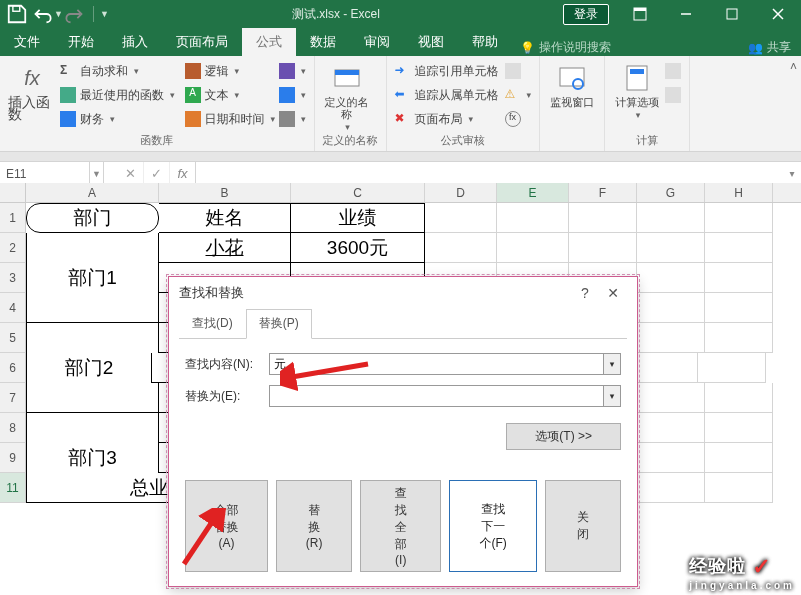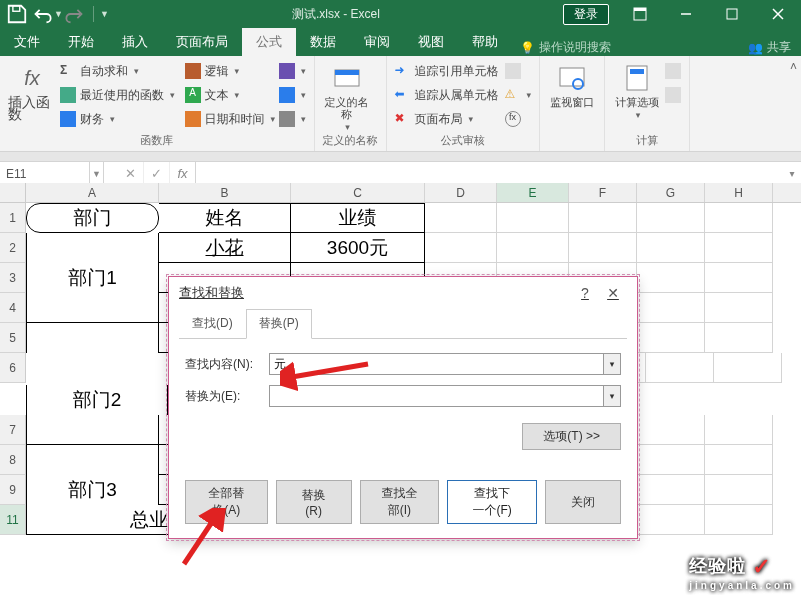--- a/index.html
+++ b/index.html
@@ -48,34 +48,34 @@
   .rowh { width:26px; background:#f0f0f0; border-right:1px solid #ccc;}
   .ch { border-right:1px solid #d4d4d4; text-align:center; font-size:12px; color:#555; height:100%; line-height:20px;}
   .rh { width:26px; background:#f0f0f0; border-right:1px solid #ccc; border-bottom:1px solid #d4d4d4; text-align:center; font-size:12px; color:#555; display:flex; align-items:center; justify-content:center;}
   .row { display:flex; }
   .cell { border-right:1px solid #d4d4d4; border-bottom:1px solid #d4d4d4; font-size:19px; display:flex; align-items:center; justify-content:center; background:#fff;}
   .ch.sel-col, .rh.sel-row { background:#d8e8de; color:#217346;}
 
   
   .dialog { position:absolute; top:276px; left:168px; width:470px; border:1px solid #cc5b8e; background:#fff; box-shadow:0 4px 12px rgba(0,0,0,.2); }
   .dialog::before { content:""; position:absolute; inset:-3px; border:1px dashed #d18db1; pointer-events:none;}
-  .dlg-title { height:32px; display:flex; align-items:center; padding:0 10px; font-size:13px; color:#333;text-decoration:underline;}
+  .dlg-title { height:32px; display:flex; align-items:center; padding:0 10px; font-size:13px; color:#333;}
   .dlg-title .sp{flex:1;}
   .dlg-close, .dlg-help { width:28px; text-align:center; font-size:14px; color:#555;}
   .dlg-tabs { display:flex; border-bottom:1px solid #ccc; margin:0 10px; font-size:12px;}
   .dlg-tab { padding:5px 12px; border:1px solid transparent; color:#555;}
   .dlg-tab.active { border:1px solid #ccc; border-bottom:1px solid #fff; background:#fff; margin-bottom:-1px;}
   .dlg-body { padding:14px 16px 8px; font-size:12px; color:#333;}
   .field-row { display:flex; align-items:center; margin-bottom:10px; gap:8px;}
   .field-row label { width:76px; }
   .field-row .combo { flex:1; position:relative; }
   .field-row input { width:100%; border:1px solid #999; height:22px; padding:0 4px; font-size:12px;}
   .combo-btn { position:absolute; right:0; top:0; width:18px; height:22px; border:1px solid #999; background:#efefef; display:flex; align-items:center; justify-content:center; font-size:9px;}
   .options-row { text-align:right; padding:6px 0 14px; }
-  .btn { border:1px solid #adadad; background:#e1e1e1; padding:4px 20px; font-size:12px; color:#333; min-width:76px;}
+  .btn { border:1px solid #adadad; background:#e1e1e1; padding:4px 28px; font-size:12px; color:#333; min-width:76px;}
   .btn.primary { border:1px solid #2a6fb5; background:#fff; color:#222;text-align:center;}
   .btn-row { display:flex; gap:8px; justify-content:flex-end; padding:8px 16px 14px; }
 
   
   .arrow { position:absolute; top:360px; left:280px; width:90px; height:34px; pointer-events:none;}
   .arrow svg { width:100%; height:100%;}
 
   .arrow2 { position:absolute; top:508px; left:180px; width:46px; height:60px; pointer-events:none;}
 
   
@@ -384,21 +384,21 @@
         <div class="cell" style="width: 132px; height: 30px; border-right: 1.5px solid rgb(0, 0, 0); border-bottom: 1.5px solid rgb(0, 0, 0);"></div>
         <div class="cell" style="width: 134px; height: 30px; border-right: 1.5px solid rgb(0, 0, 0); border-bottom: 1.5px solid rgb(0, 0, 0);"></div>
         <div class="cell" style="width: 72px; height: 30px;"></div>
         <div class="cell" style="width: 72px; height: 30px;"></div>
         <div class="cell" style="width: 68px; height: 30px;"></div>
         <div class="cell" style="width: 68px; height: 30px;"></div>
         <div class="cell" style="width: 68px; height: 30px;"></div>
       </div>
       <div class="row">
         <div class="rh" style="height: 30px;">6</div>
-        <div class="cell" style="width: 142px; height: 30px; border-right: 1.5px solid rgb(0, 0, 0); border-bottom: none; border-left: 1.5px solid rgb(0, 0, 0); margin-top: 32px;">部门2</div>
+        <div class="cell" style="width: 126px; height: 30px; border-right: 1.5px solid rgb(0, 0, 0); border-bottom: none; border-left: 1.5px solid rgb(0, 0, 0);">部门2</div>
         <div class="cell" style="width: 132px; height: 30px; border-right: 1.5px solid rgb(0, 0, 0); border-bottom: 1.5px solid rgb(0, 0, 0);"></div>
         <div class="cell" style="width: 134px; height: 30px; border-right: 1.5px solid rgb(0, 0, 0); border-bottom: 1.5px solid rgb(0, 0, 0);"></div>
         <div class="cell" style="width: 72px; height: 30px;"></div>
         <div class="cell" style="width: 72px; height: 30px;"></div>
         <div class="cell" style="width: 68px; height: 30px;"></div>
         <div class="cell" style="width: 68px; height: 30px;"></div>
         <div class="cell" style="width: 68px; height: 30px;"></div>
       </div>
       <div class="row">
         <div class="rh" style="height: 30px;">7</div>

